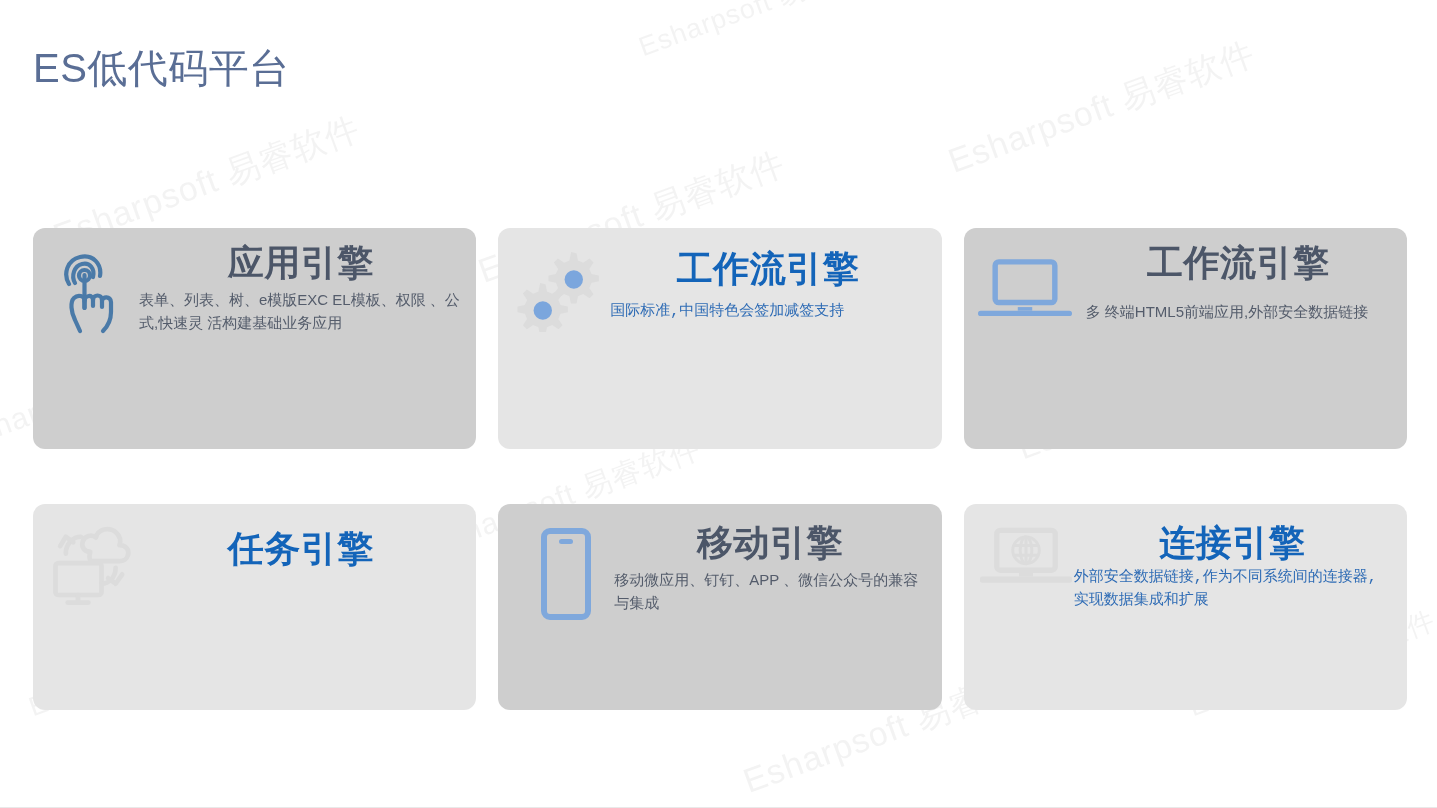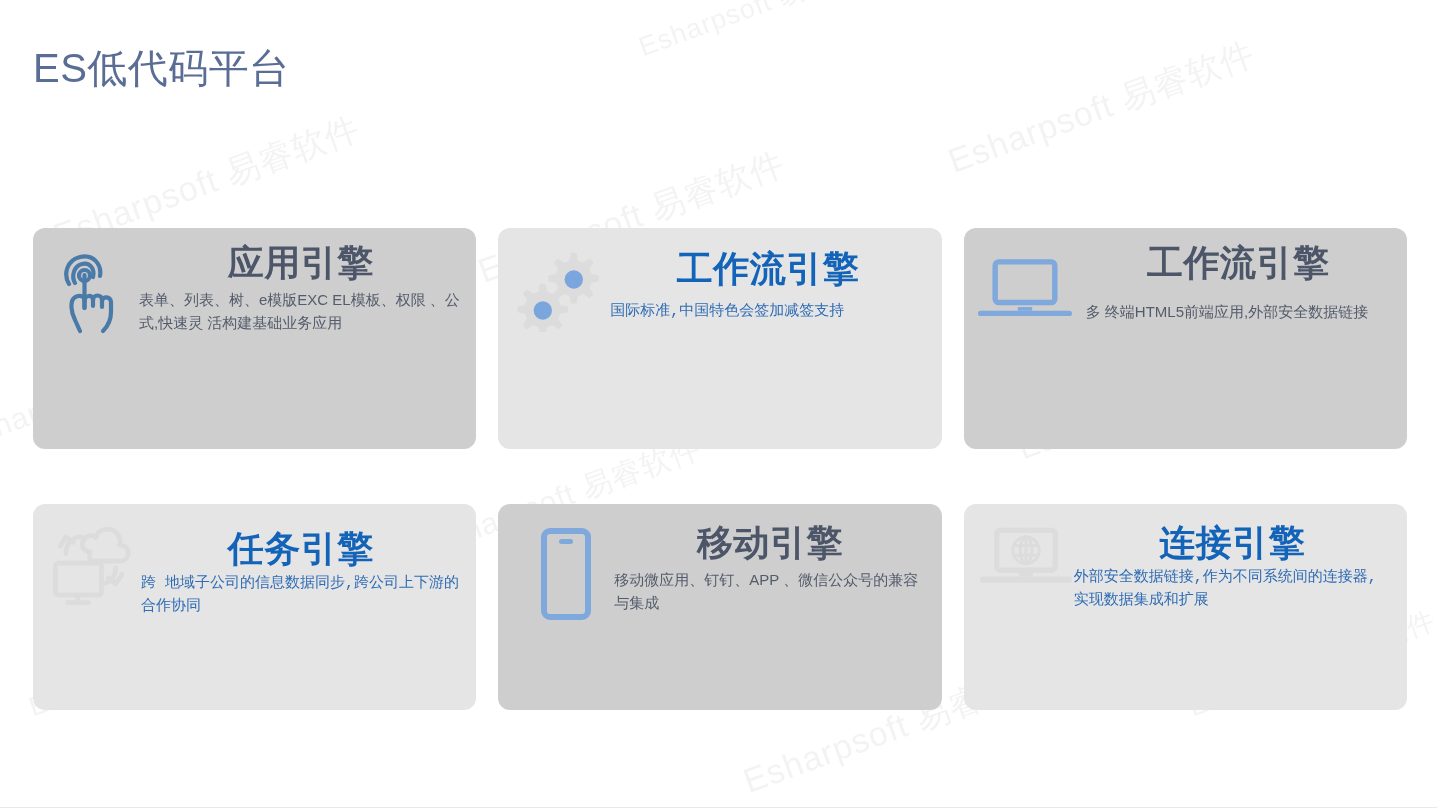--- a/index.html
+++ b/index.html
@@ -236,21 +236,20 @@
             <rect x="9" y="43" width="49" height="34" rx="3"></rect>
             <path d="M33 77 L33 85 M22 85 L44 85"></path>
             <path d="M20 33 C20 22, 28 15, 36 15" stroke-width="5"></path>
             <path d="M14 25 L20 15 L28 21" stroke-width="5"></path>
             <path d="M73 48 C73 58, 66 65, 58 65" stroke-width="5"></path>
             <path d="M80 55 L73 65 L65 59" stroke-width="5"></path>
           </svg>
         </div>
         <div class="card-body">
           <div class="card-heading">任务引擎</div>
-          <div class="card-text">跨 地域子公司的信息数据同步,跨公司上下游的合作协同</div>
         </div>
       </div>
 
       <div class="card row2 gray card-5">
         <div class="card-icon">
           <svg width="50" height="92" viewBox="0 0 50 92" fill="none">
             <rect x="3" y="3" width="44" height="86" rx="6" stroke="#7fa8dc" stroke-width="6"></rect>
             <rect x="18" y="11" width="14" height="5" rx="2.5" fill="#7fa8dc"></rect>
             <rect x="10" y="22" width="30" height="52" fill="#cecece"></rect>
             <rect x="10" y="22" width="30" height="52" stroke="#7fa8dc" stroke-width="0"></rect>

